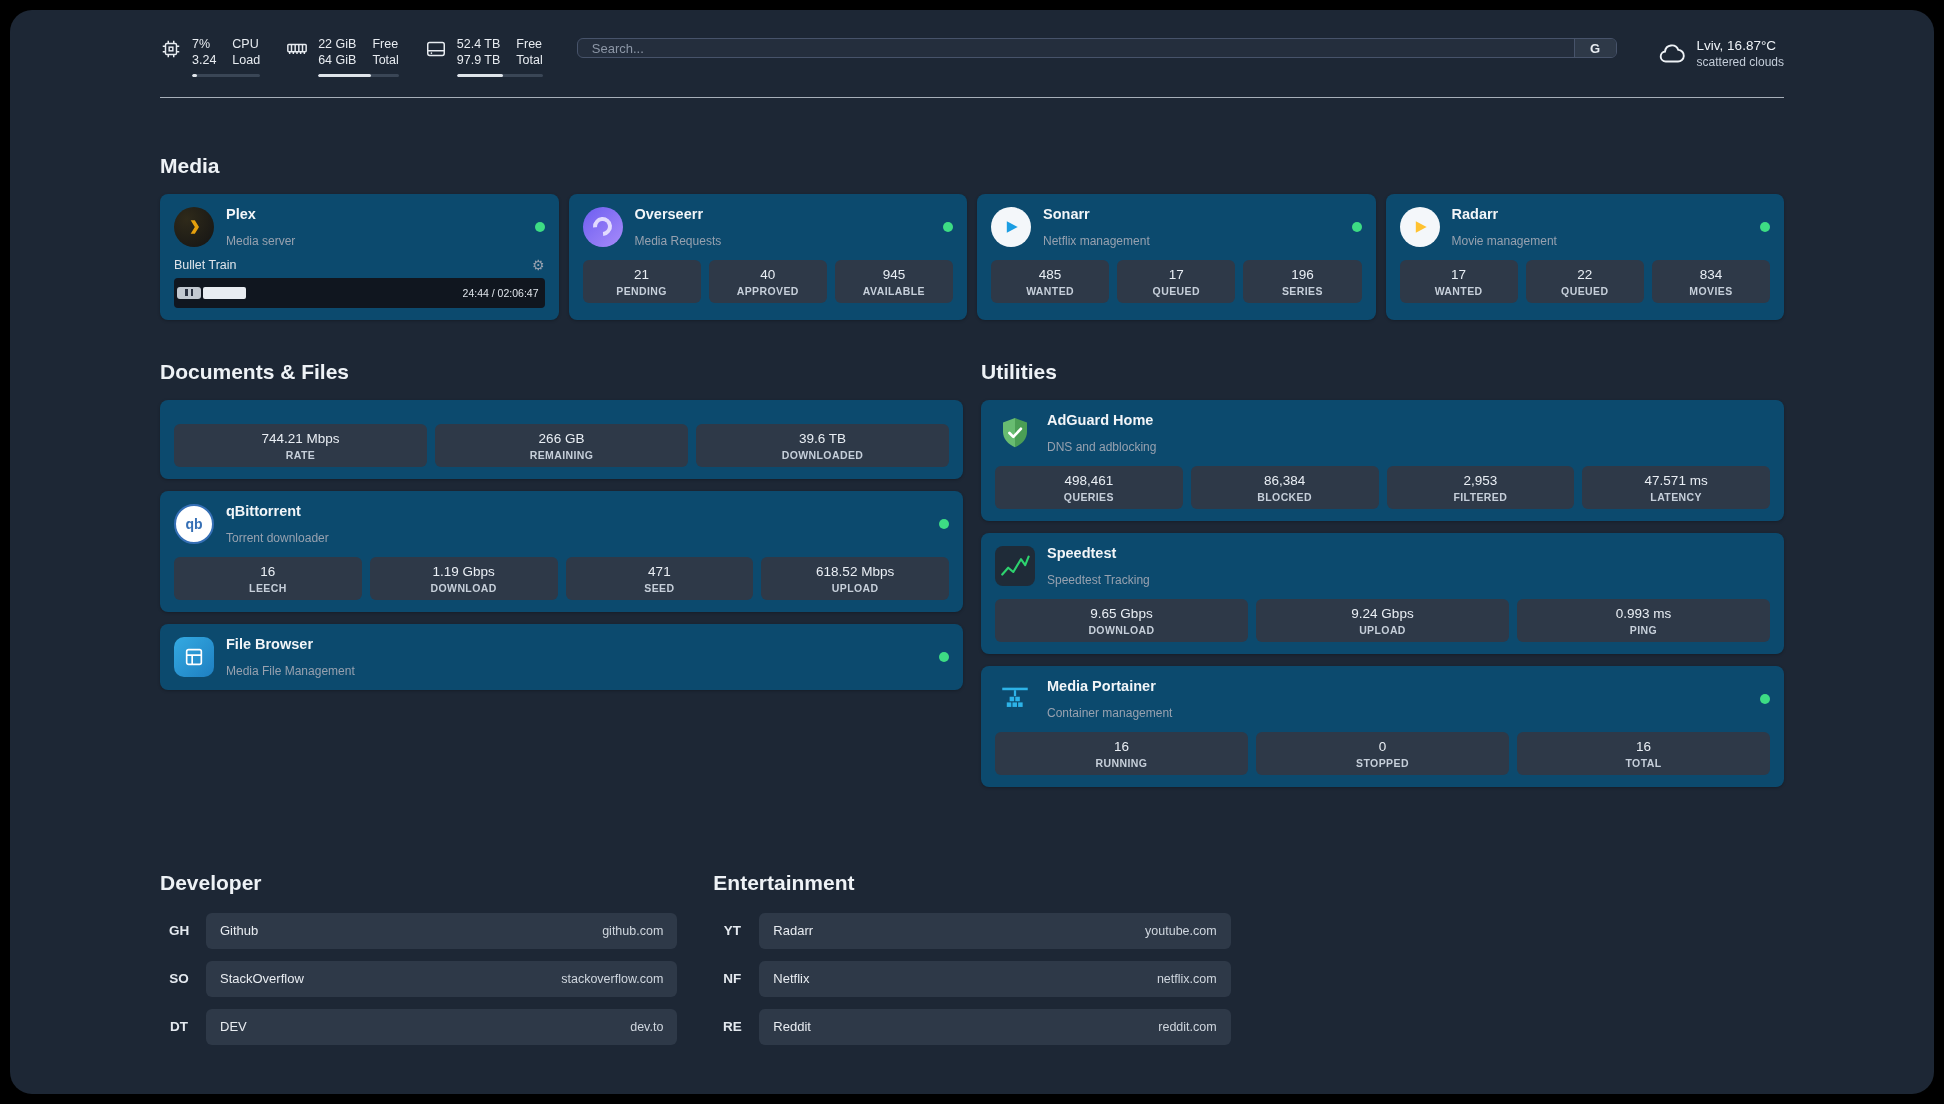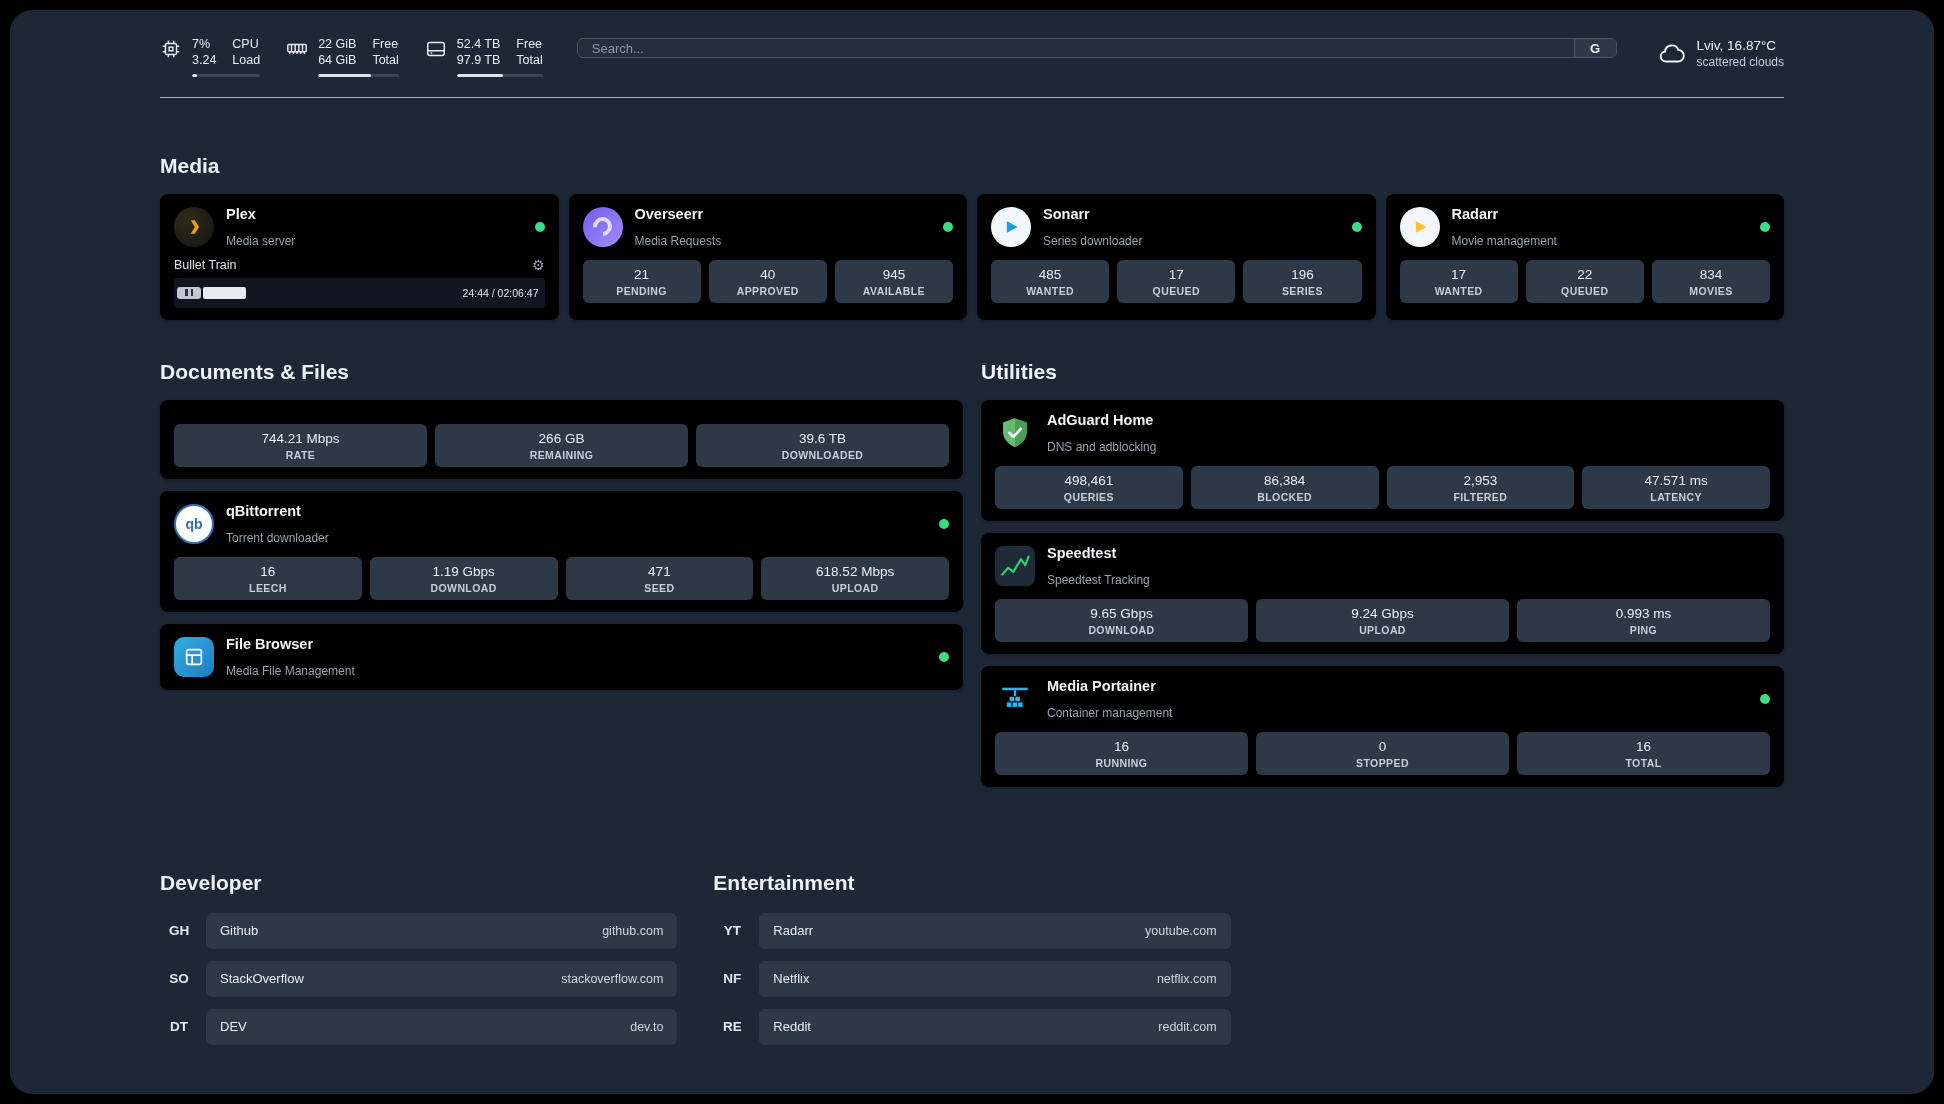--- a/index.html
+++ b/index.html
@@ -33,21 +33,21 @@
   .divider { border:none; border-top:1px solid rgba(214,221,230,.75); margin-top:20px; }
 
   
   h2.section-title { font-size:21px; font-weight:600; color:#eef2f6; }
   .media-title { margin:56px 0 16px; }
   .media-grid { display:grid; grid-template-columns:repeat(4,1fr); gap:10px; }
   .mid { display:grid; grid-template-columns:1fr 1fr; column-gap:18px; align-items:start; }
   .mid h2 { margin:40px 0 16px; }
   .col-stack { display:flex; flex-direction:column; gap:12px; }
 
-  .card { background:#000000; border-radius:8px; padding:12px 14px; box-shadow:0 1px 3px rgba(0,0,0,.25); }
+  .card { background:#0c4a6e; border-radius:8px; padding:12px 14px; box-shadow:0 1px 3px rgba(0,0,0,.25); }
   .card-head { display:flex; align-items:center; gap:12px; }
   .app-meta { min-width:0; }
   .app-name { font-size:14.5px; font-weight:600; color:#f2f5f8; }
   .app-sub { font-size:12px; color:#97a1af; margin-top:12px; }
   .dot { width:10px; height:10px; border-radius:50%; background:#3ddc84; margin-left:auto; flex:none; }
 
   .app-icon { width:40px; height:40px; border-radius:50%; flex:none; display:flex;
     align-items:center; justify-content:center; font-weight:700; }
   .icon-plex { background:radial-gradient(circle at 32% 30%, #2f2a1a, #141414); }
   .icon-overseerr { background:linear-gradient(135deg,#6d5ef0,#a78bfa); }
@@ -245,21 +245,21 @@
 
     <div class="card">
       <div class="card-head">
         <span class="app-icon icon-sonarr">
           <svg width="20" height="20" viewBox="0 0 24 24">
                 <path d="M7 5l13 7-13 7z" fill="#1b9de2"></path>
               </svg>
         </span>
         <div class="app-meta">
           <div class="app-name">Sonarr</div>
-          <div class="app-sub">Series downloader</div>
+          <div class="app-sub">Netflix management</div>
         </div>
         <span class="dot"></span>
       </div>
       <div class="stats">
         <div class="stat">
           <div class="stat-value">485</div>
           <div class="stat-label">WANTED</div>
         </div>
         <div class="stat">
           <div class="stat-value">17</div>

